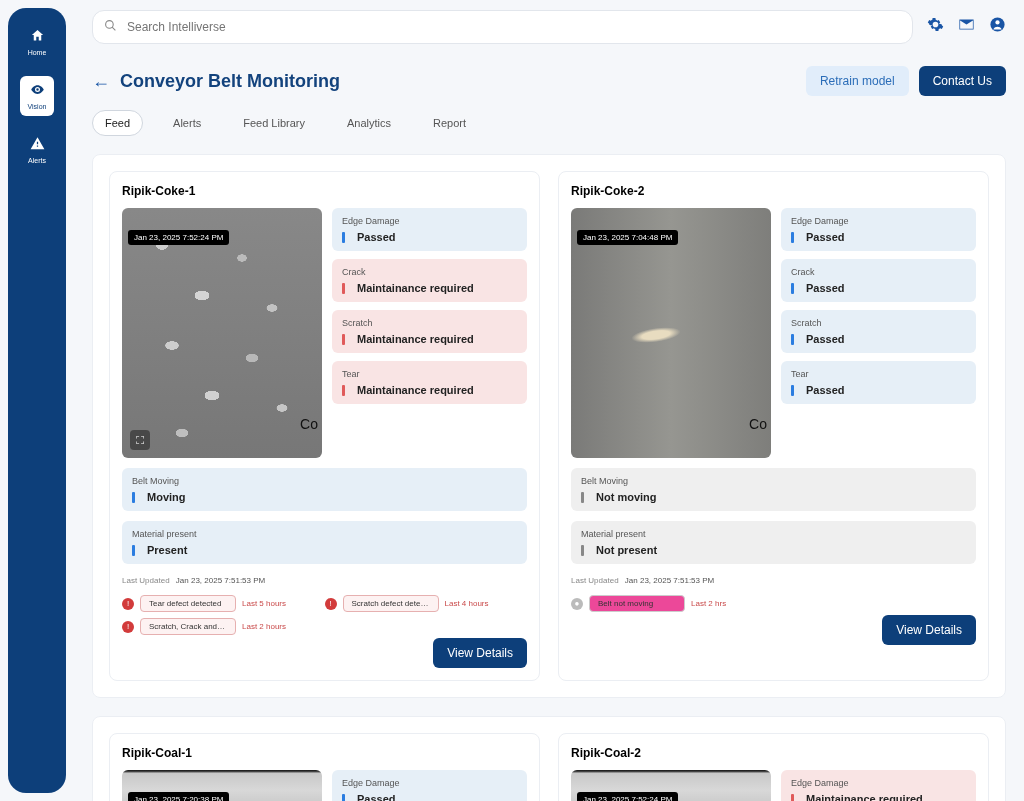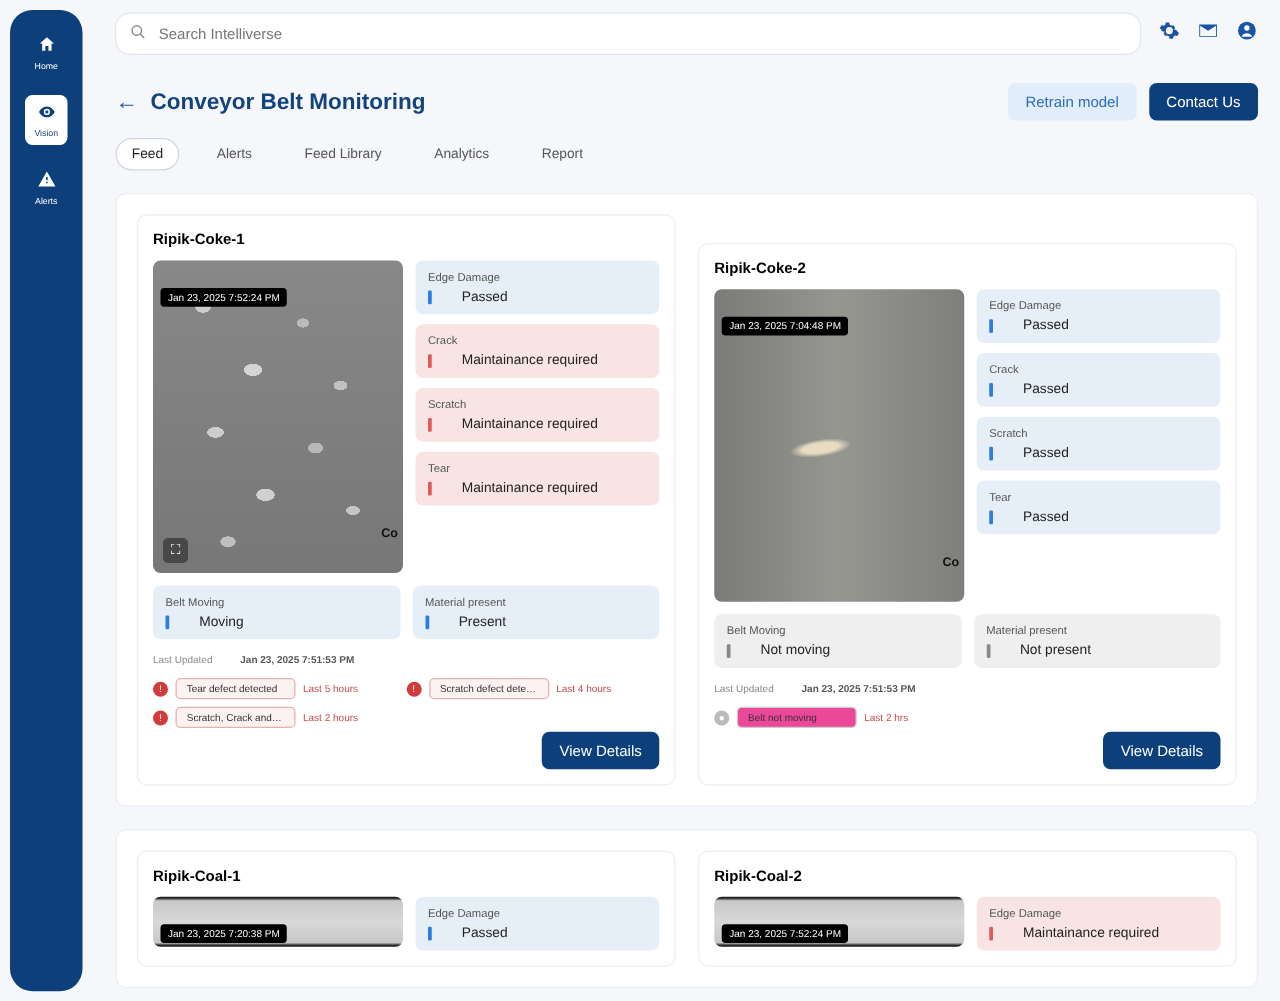--- a/index.html
+++ b/index.html
@@ -22,42 +22,42 @@
 .page-title { color: #13437d; font-size: 18px; font-weight: 700; }
 .head-buttons { display: flex; gap: 10px; }
 .btn { border: none; border-radius: 6px; padding: 8px 14px; font-size: 12px; cursor: pointer; }
 .btn-light { background: #e1edfa; color: #2b6db8; }
 .btn-primary { background: #0d3f7a; color: #fff; }
 .tabs { display: flex; gap: 18px; margin-bottom: 18px; align-items: center; }
 .tab { font-size: 11px; color: #555; padding: 6px 12px; cursor: pointer; }
 .tab.active { border: 1px solid #d0d6de; border-radius: 16px; color: #222; background: #fff; }
 .section { background: #fff; border-radius: 8px; padding: 16px; margin-bottom: 18px; border: 1px solid #ebeef3; }
 .section-title { font-size: 13px; font-weight: 700; color: #222; margin-bottom: 14px; }
-.cards-row { display: flex; gap: 18px; align-items: flex-end; }
+.cards-row { display: flex; gap: 18px; }
 .card { flex: 1; border: 1px solid #ebeef3; border-radius: 8px; padding: 12px; display: flex; flex-direction: column; }
 .card-title { font-size: 12px; font-weight: 700; margin-bottom: 10px; }
 .card-top { display: flex; gap: 10px; }
 .feed-img { width: 200px; height: 250px; border-radius: 6px; position: relative; overflow: hidden; flex-shrink: 0; }
 .timestamp-badge { position: absolute; top: 22px; left: 6px; background: #000; color: #fff; font-size: 8px; padding: 3px 6px; border-radius: 3px; z-index: 2; }
 .expand-icon { position: absolute; bottom: 8px; left: 8px; width: 20px; height: 20px; background: rgba(0,0,0,0.4); border-radius: 4px; display: flex; align-items: center; justify-content: center; color: #fff; font-size: 11px; z-index: 2; cursor: pointer; }
-.co-label { position: absolute; bottom: 26px; right: 4px; color: #111; font-size: 10px; font-weight: 700; z-index: 2; }
+.co-label { position: absolute; bottom: 26px; right: 4px; color: #111; font-size: 14px; font-weight: 400; z-index: 2; }
 .status-col { flex: 1; display: flex; flex-direction: column; gap: 8px; }
 .status-box { border-radius: 6px; padding: 8px 10px; font-size: 10px; }
 .status-box .slabel { color: #555; margin-bottom: 5px; font-size: 9px; }
-.status-box .svalue { display: flex; align-items: center; gap: 24px; font-weight: 400; color: #222; font-size: 11px; }
+.status-box .svalue { display: flex; align-items: center; gap: 12px; font-weight: 700; color: #222; font-size: 11px; }
 .bar-blue { width: 3px; height: 11px; background: #2b7de0; border-radius: 1px; }
 .bar-red { width: 3px; height: 11px; background: #e05a5a; border-radius: 1px; }
 .bar-gray { width: 3px; height: 11px; background: #888; border-radius: 1px; }
 .bg-pass { background: #e6eff7; }
 .bg-fail { background: #f9e4e4; }
 .bg-neutral { background: #efefef; }
-.card-mid { display: flex; gap: 10px; margin-top: 10px; }
+.card-mid { display: flex; gap: 10px; margin-top: 10px; flex-direction: column; }
 .card-mid .status-box { flex: 1; }
 .last-updated { font-size: 8px; color: #888; margin-top: 12px; }
-.last-updated .ltime { color: #555; margin-left: 20px; font-weight: bold; }
+.last-updated .ltime { color: #555; margin-left: 4px; }
 .alerts-row { display: flex; justify-content: space-between; align-items: flex-start; margin-top: 10px; }
 .alerts-col { display: flex; flex-direction: column; gap: 6px; }
 .alert-chip { display: flex; align-items: center; gap: 6px; }
 .alert-dot { width: 12px; height: 12px; border-radius: 50%; background: #d23b3b; color: #fff; font-size: 8px; display: flex; align-items: center; justify-content: center; }
 .alert-dot.gray { background: #bbb; }
 .alert-text { border: 1px solid #e6b0b0; border-radius: 4px; background: #fdf2f2; padding: 3px 8px; font-size: 8px; color: #333; width: 96px; white-space: nowrap; overflow: hidden; text-overflow: ellipsis; }
 .alert-text.gray { border-color: #ccc; background: #ec4899; }
 .alert-time { font-size: 8px; color: #c94a4a; }
 .view-btn-wrap { display: flex; justify-content: flex-end; padding-top: 20px; }
 .content::-webkit-scrollbar { width: 8px; }

